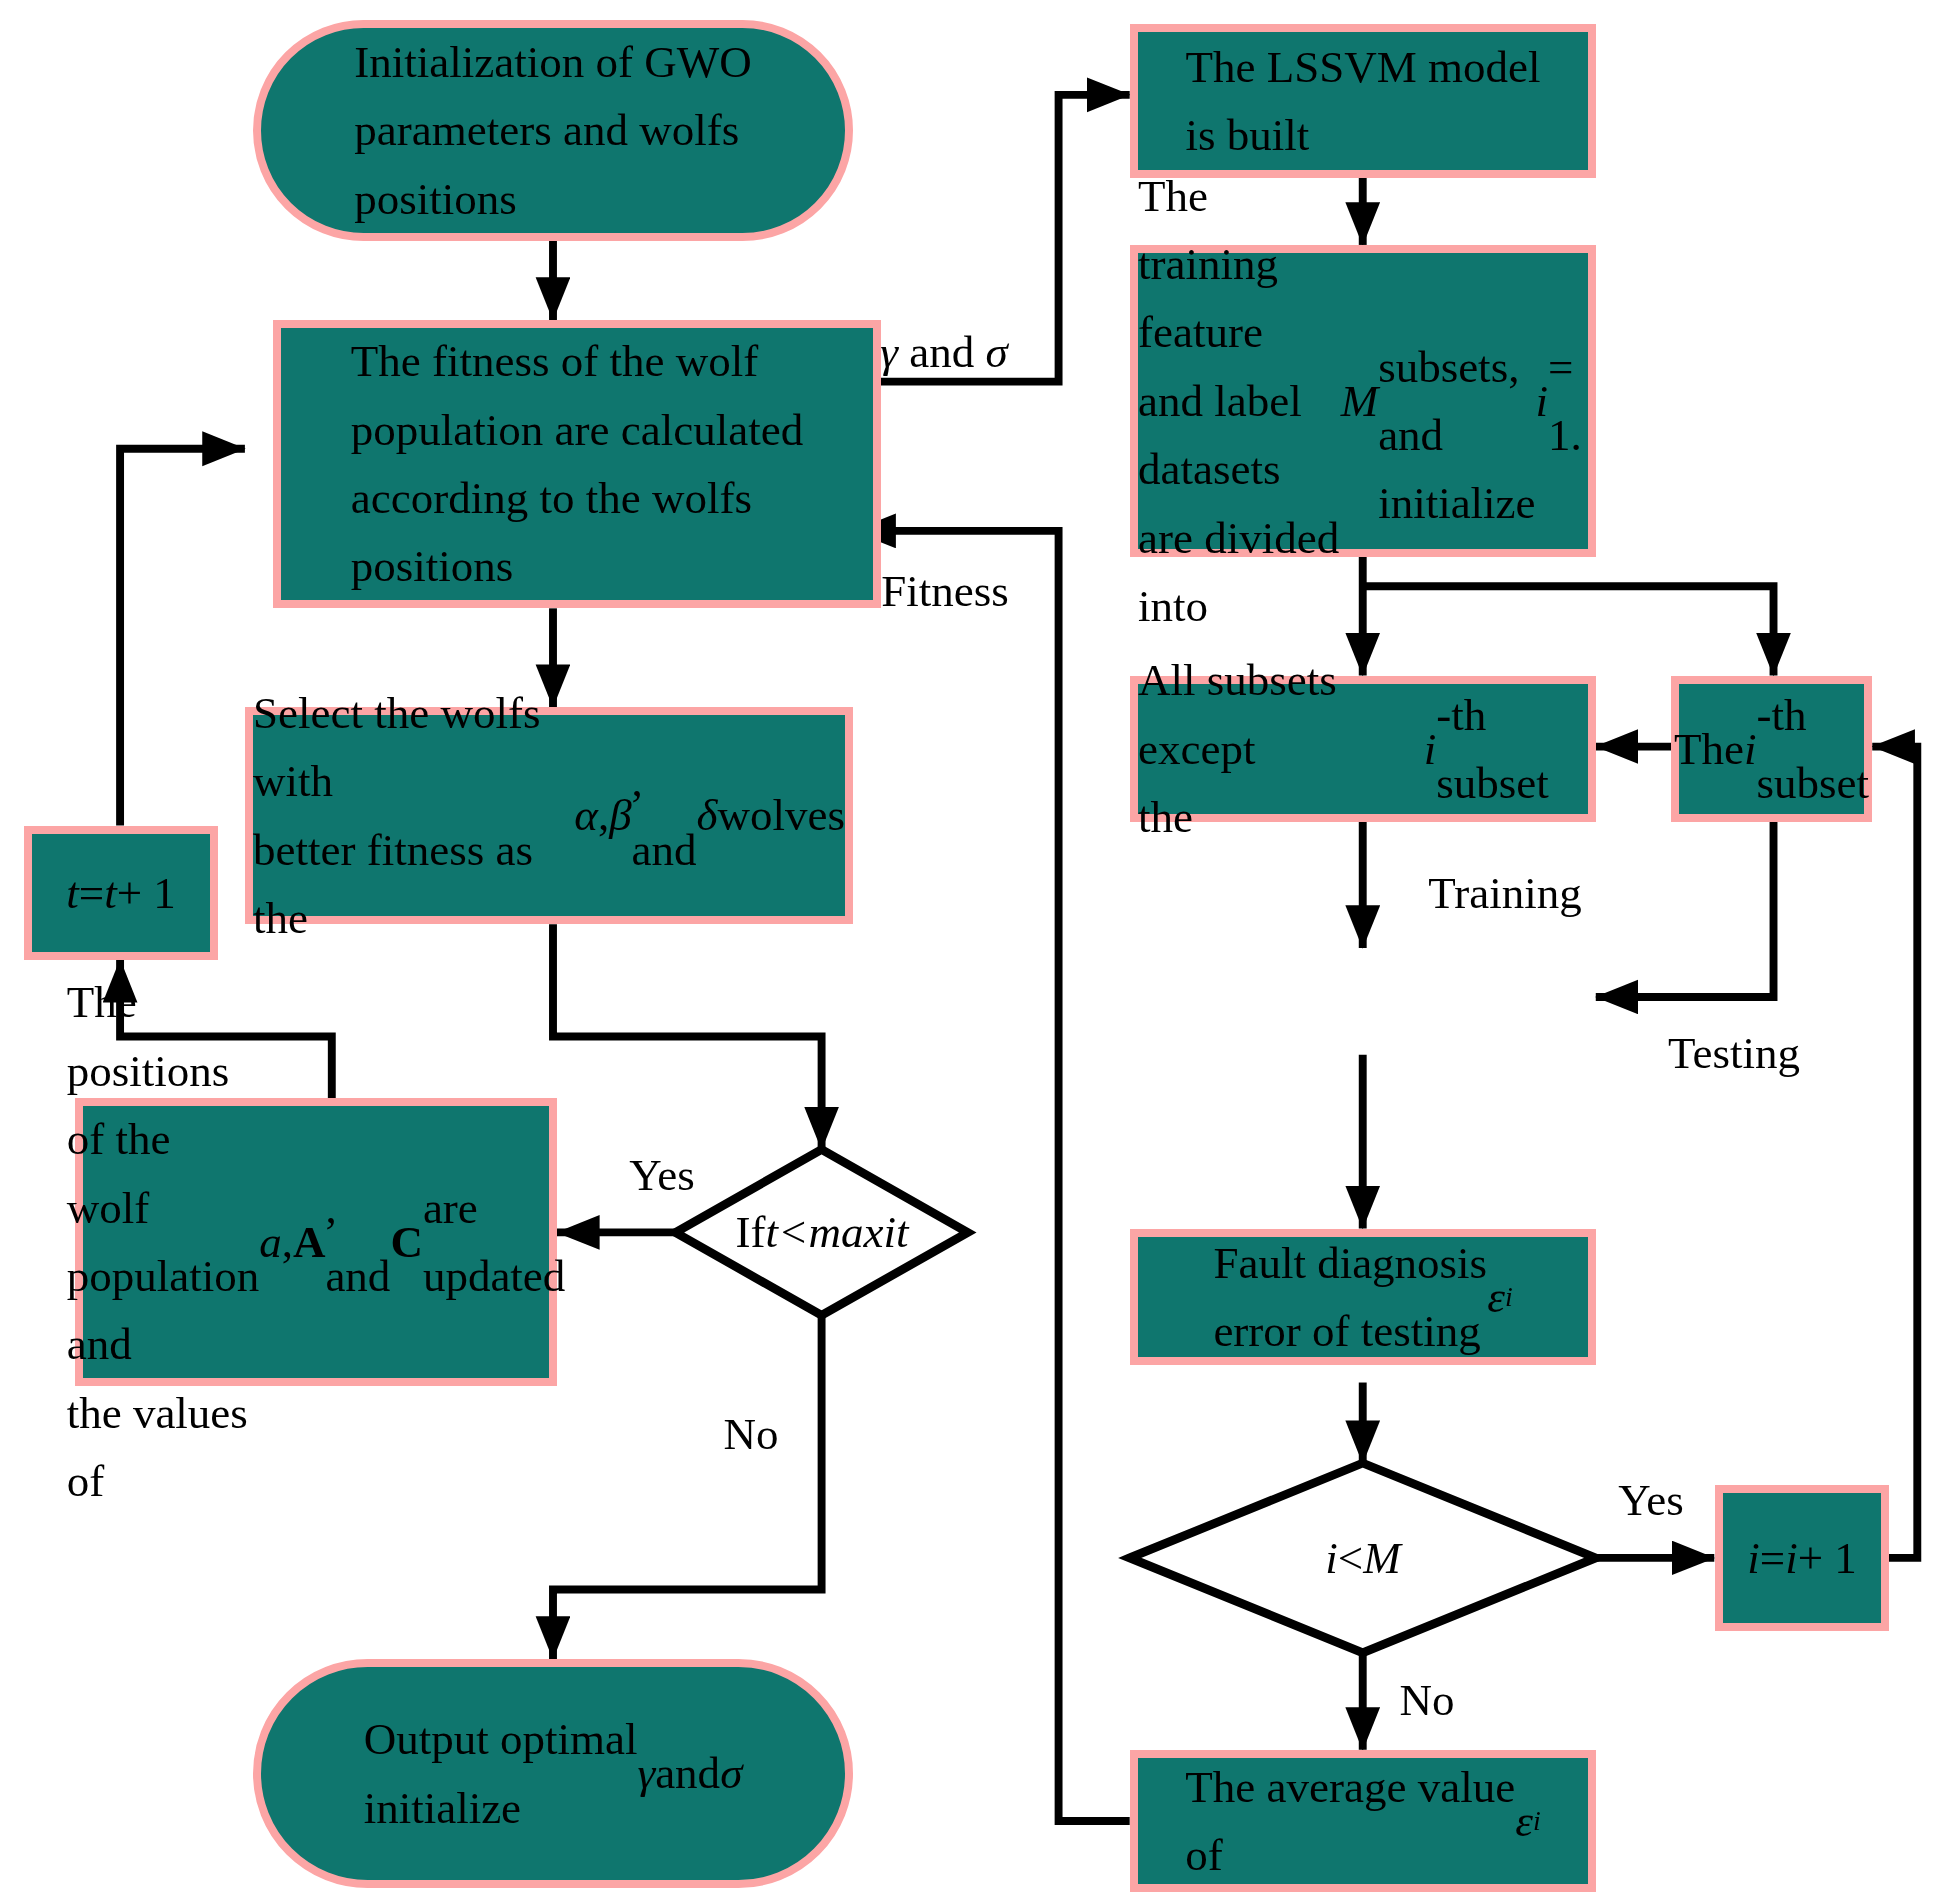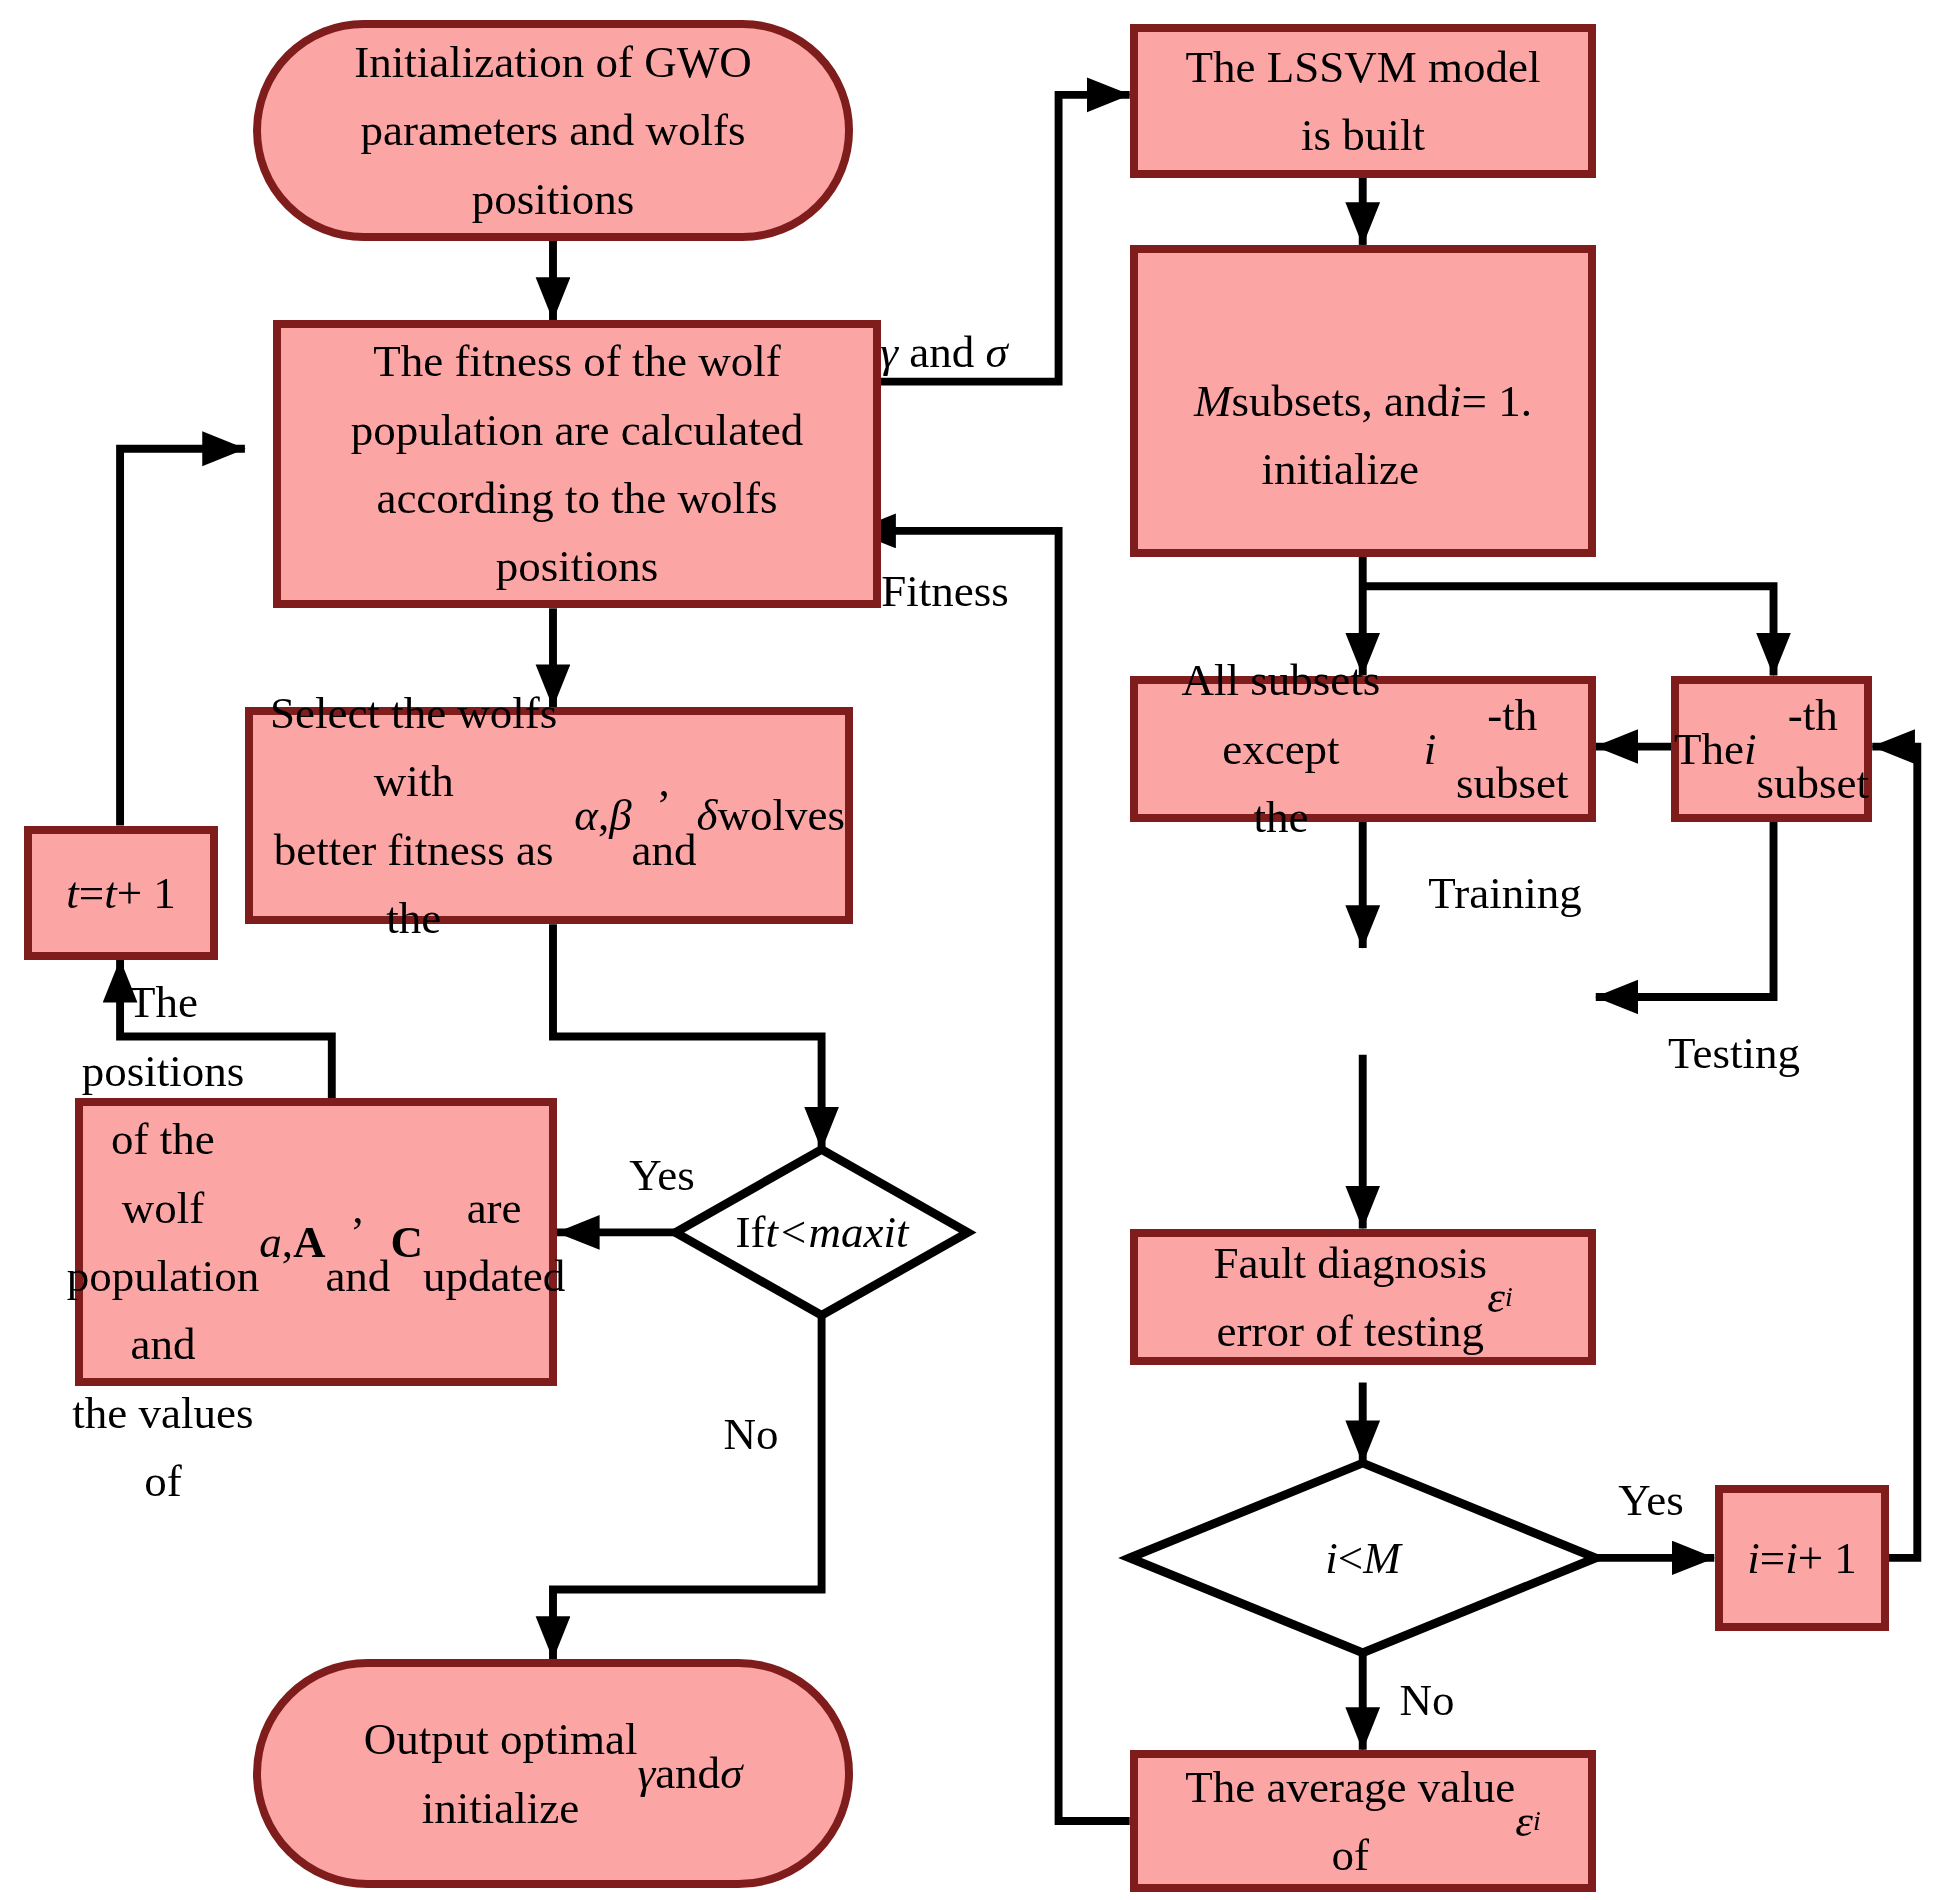--- a/index.html
+++ b/index.html
@@ -8,24 +8,23 @@
     width:1941px;height:1900px;
     background:#ffffff;
     font-family:"Liberation Serif","DejaVu Serif",serif;
     color:#000;
     overflow:hidden;
   }
   #wires{position:absolute;left:0;top:0;z-index:1;}
   .node{
     position:absolute;
     box-sizing:border-box;
-    border:8px solid #7f1d1d;
-    background:#fca5a5;
+    border:8px solid #fca5a5;
+    background:#0f766e;
     display:flex;align-items:center;justify-content:center;
-    text-align:center;
     font-size:45px;line-height:1.52;
     white-space:pre-line;
     z-index:2;
   }
   .terminal{border-radius:119px;}
   .dtext{
     position:absolute;
     display:flex;align-items:center;justify-content:center;
     text-align:center;
     font-size:45px;line-height:1.3;
@@ -105,21 +104,23 @@
       <span class="seg-i">t&lt;maxit</span>
     </div>
 
   <div class="node terminal" style="left:253px;top:1659px;width:600px;height:229px;padding:0 40px;"><span>Output optimal
 initialize
 </span><span class="seg-i">γ</span><span> and </span><span class="seg-i">σ</span></div>
 
   <div class="node" style="left:1130px;top:24px;width:466px;height:154px;">The LSSVM model
 is built</div>
 
-  <div class="node" style="left:1130px;top:245px;width:466px;height:312px;"><span class="seg-i">M</span><span>
+  <div class="node" style="left:1130px;top:245px;width:466px;height:312px;"><span>The training feature
+and label datasets
+are divided into </span><span class="seg-i">M</span><span>
 subsets, and
 initialize </span><span class="seg-i">i</span><span> = 1.</span></div>
 
   <div class="node" style="left:1130px;top:676px;width:466px;height:146px;"><span>All subsets except
 the </span><span class="seg-i">i</span><span>-th subset</span></div>
 
   <div class="node" style="left:1671px;top:676px;width:201px;height:146px;"><span>The </span><span class="seg-i">i</span><span>-th
 subset</span></div>
 
 

